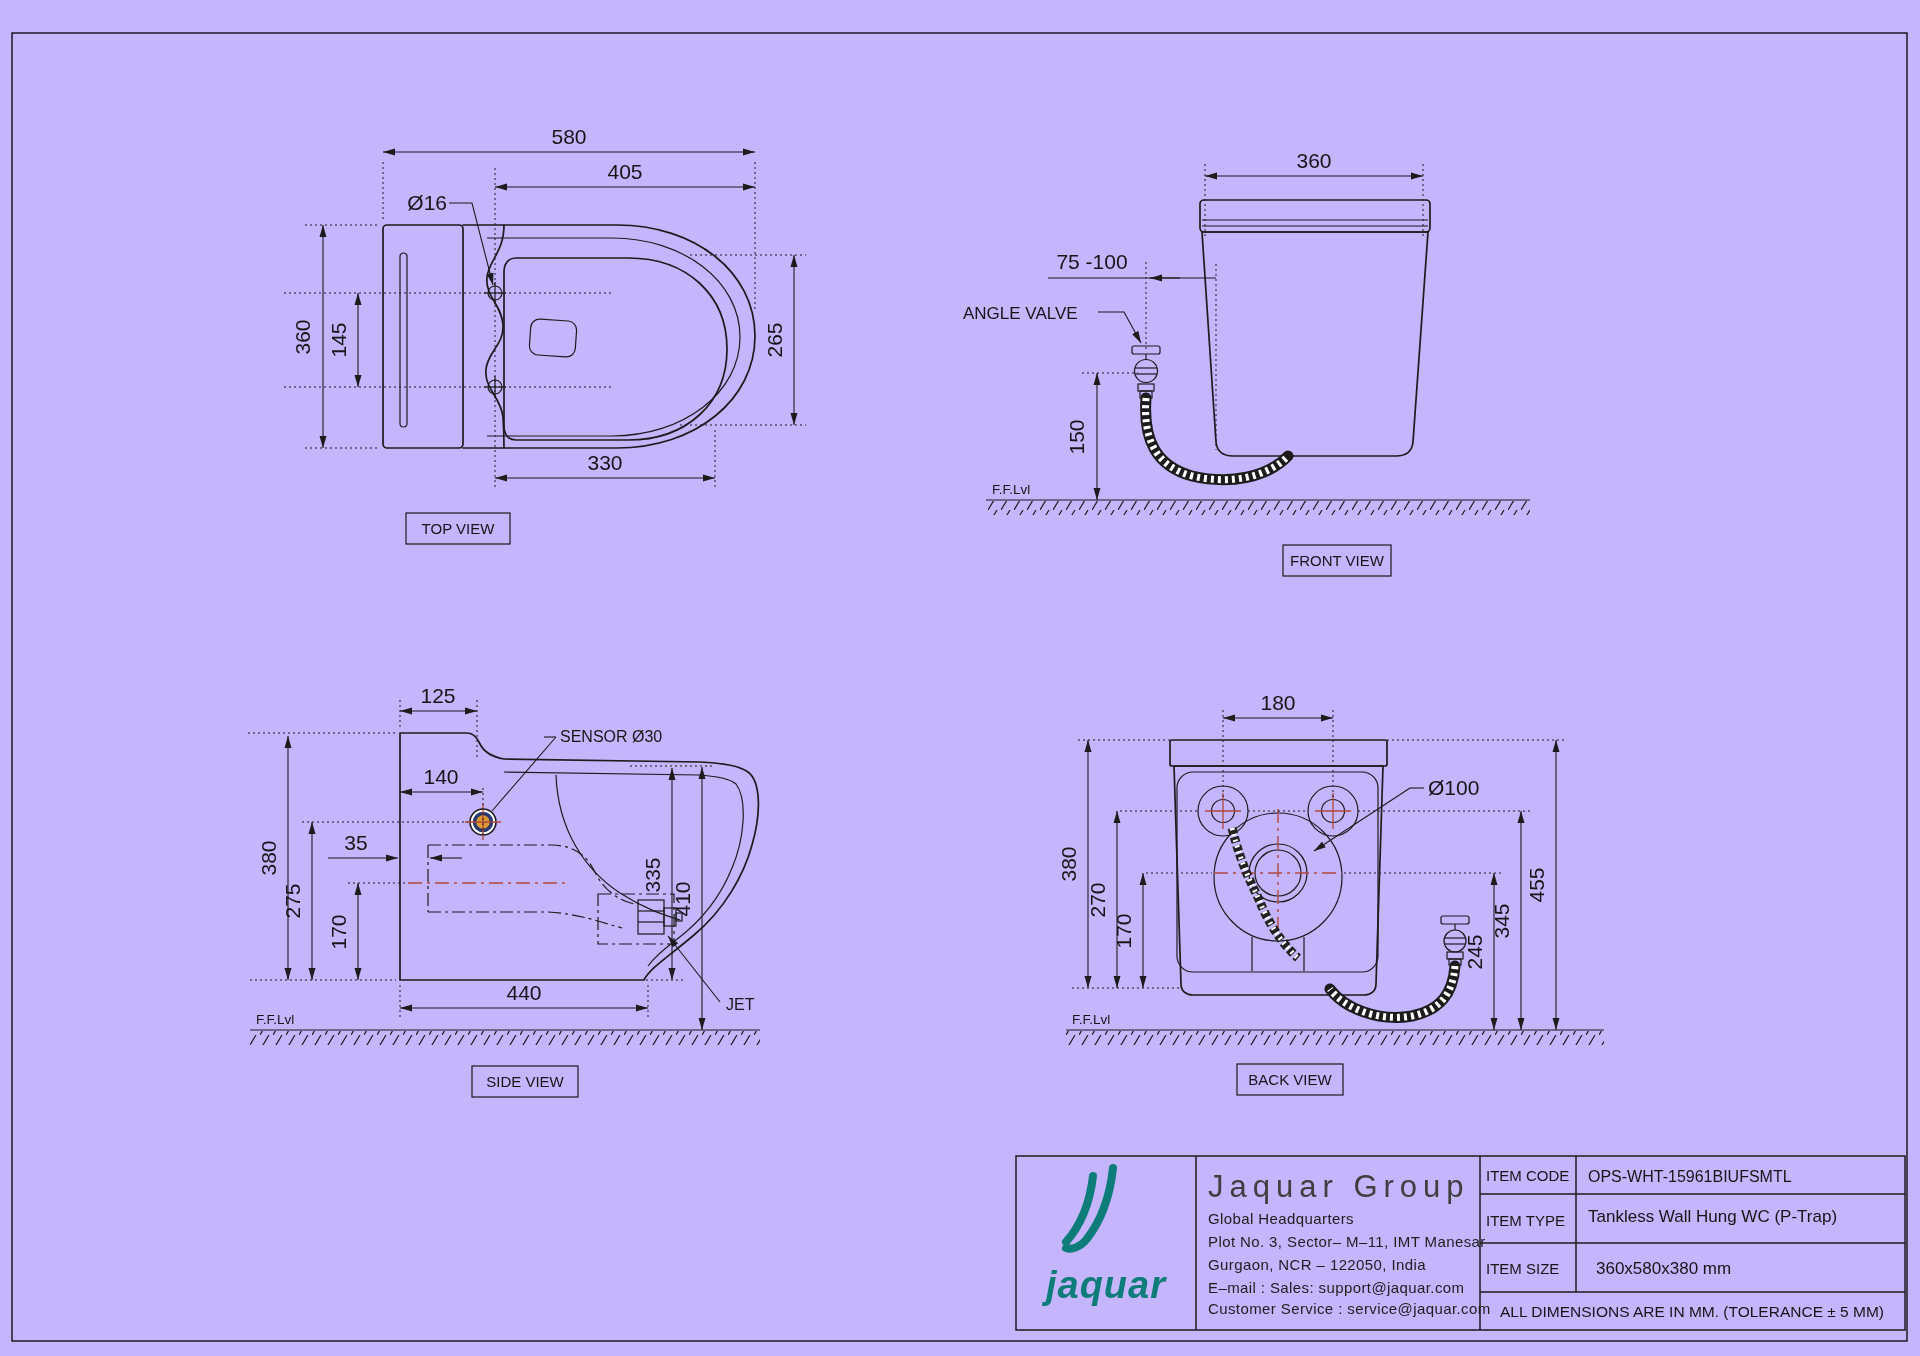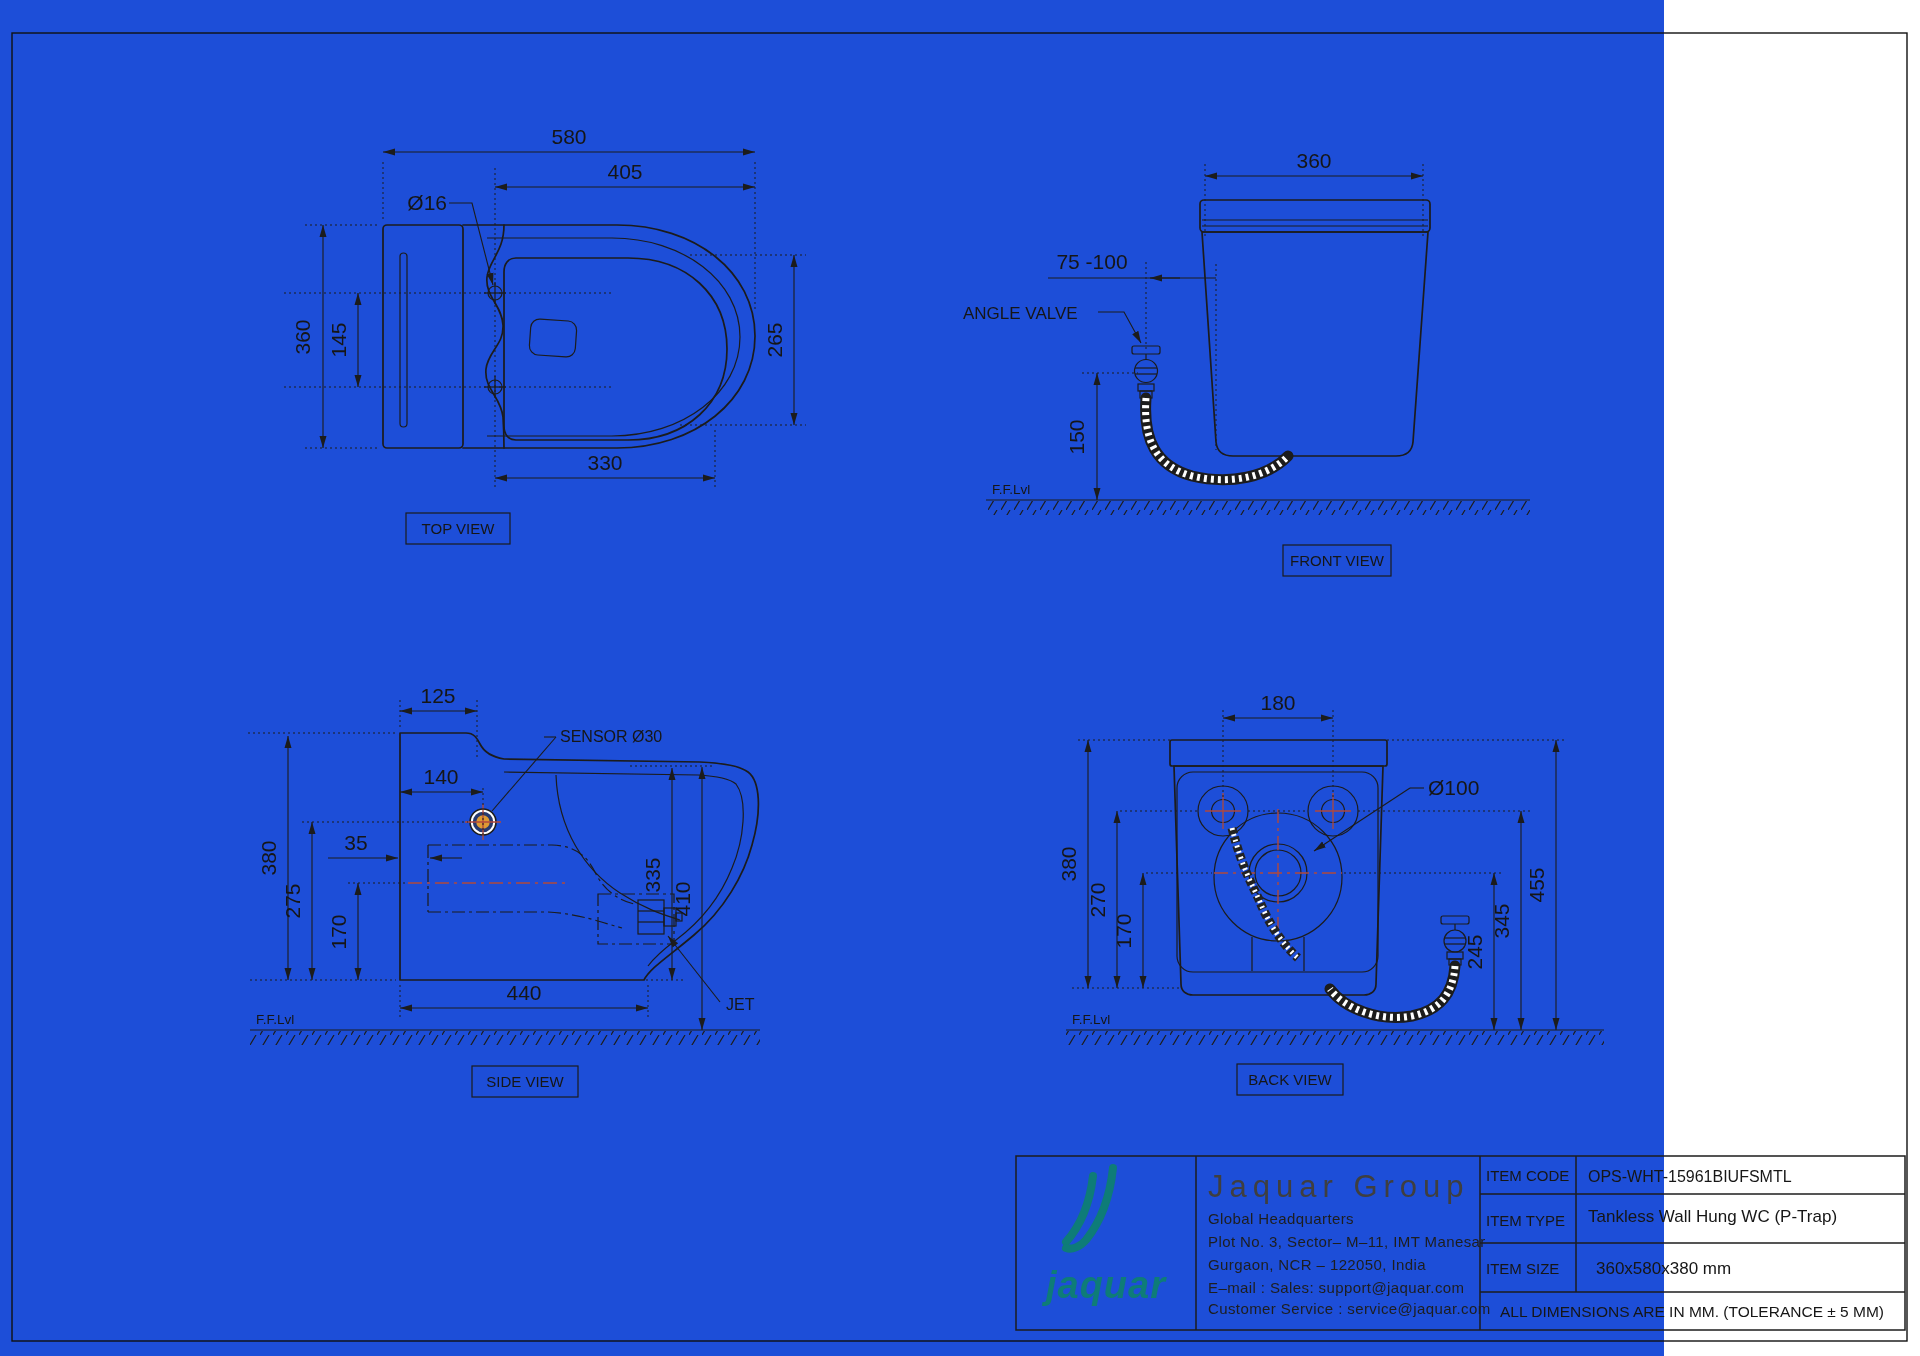--- a/index.html
+++ b/index.html
@@ -1,16 +1,16 @@
 <!DOCTYPE html>
 <html><head>
 <meta charset="utf-8">
 <style>
   html,body{margin:0;padding:0;background:#fff;}
-  .page{position:relative;width:1664px;height:1356px;background:#1d4ed8;font-family:"Liberation Sans",sans-serif;text-decoration:underline;}
+  .page{position:relative;width:1920px;height:1356px;background:#c4b5fd;font-family:"Liberation Sans",sans-serif;text-decoration:underline;}
   svg text{font-family:"Liberation Sans",sans-serif;fill:#161616;}
   .ln{stroke:#1c1c1c;stroke-width:1.7;fill:none;stroke-linejoin:round;stroke-linecap:round;}
   .ln2{stroke:#1c1c1c;stroke-width:1.2;fill:none;}
   .dim{stroke:#1c1c1c;stroke-width:1.1;fill:none;}
   .dot{stroke:#1c1c1c;stroke-width:1;fill:none;stroke-dasharray:2 3;}
   .dd{stroke:#1c1c1c;stroke-width:1.2;fill:none;stroke-dasharray:13 4 3 4;}
   .rdd{stroke:#b0493c;stroke-width:1.4;fill:none;stroke-dasharray:14 5 3 5;}
   .red{stroke:#b0493c;stroke-width:1.3;fill:none;}
   .t21{font-size:21px;}
   .t17{font-size:17px;}

